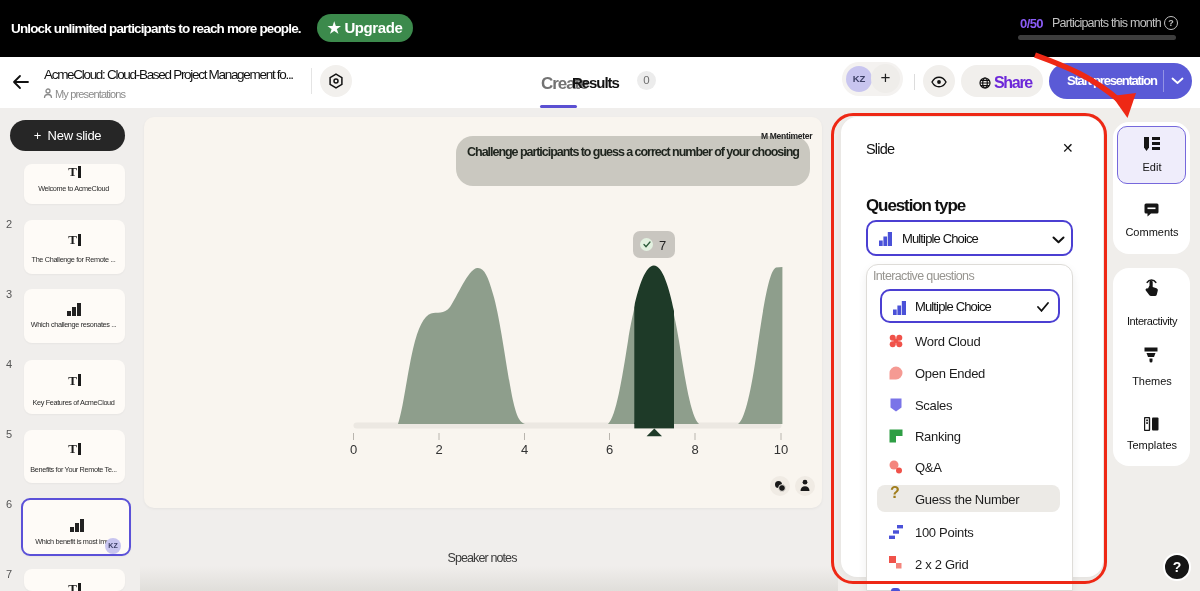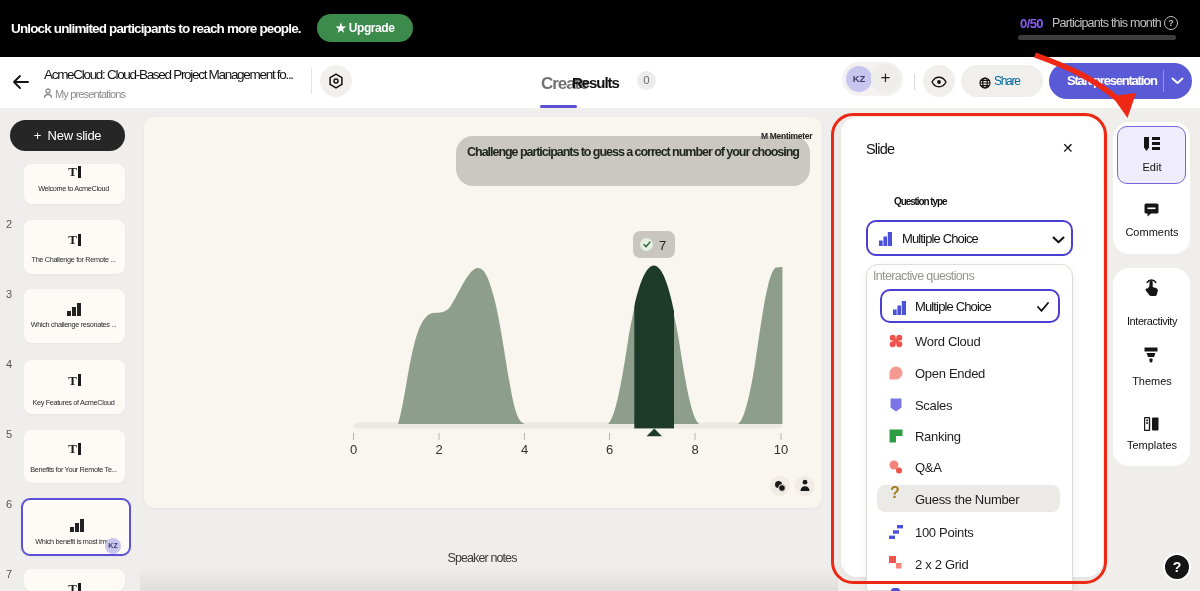--- a/index.html
+++ b/index.html
@@ -2,42 +2,42 @@
 <html><head>
 <meta charset="utf-8">
 <style>
 *{margin:0;padding:0;box-sizing:border-box;}
 html,body{width:1200px;height:591px;overflow:hidden;}
 body{font-family:"Liberation Sans",sans-serif;position:relative;background:#f0eeec;}
 .abs{position:absolute;}
 
 #topbar{left:0;top:0;width:1200px;height:57px;background:#000;}
 #topmsg{left:11px;top:21px;color:#fff;font-size:13.5px;font-weight:700;letter-spacing:-0.85px;}
-#upgrade{left:317px;top:14px;width:96px;height:28px;background:#3c8a4c;border-radius:14px;color:#fff;font-size:12px;font-weight:700;text-align:center;line-height:28px;letter-spacing:-0.4px;}
+#upgrade{left:317px;top:14px;width:96px;height:28px;background:#3c8a4c;border-radius:14px;color:#fff;font-size:15px;font-weight:700;text-align:center;line-height:28px;letter-spacing:-0.4px;}
 #quota1{left:1020px;top:16px;color:#8b5cf6;font-size:13px;font-weight:700;letter-spacing:-0.6px;}
 #quota2{left:1052px;top:16px;color:#c2c2c2;font-size:12.5px;letter-spacing:-0.76px;white-space:nowrap;}
 #quota3{left:1164px;top:16px;width:14px;height:14px;border:1.3px solid #c2c2c2;border-radius:50%;text-align:center;line-height:12px;font-size:9px;color:#c2c2c2;font-weight:700;}
 #qbar{left:1018px;top:35px;width:158px;height:5px;border-radius:3px;background:#3d3d3d;}
 
 #header{left:0;top:57px;width:1200px;height:51px;background:#fff;}
 #title{left:44px;top:67px;font-size:13.5px;font-weight:400;color:#111;letter-spacing:-1.3px;}
 #subtitle{left:55px;top:88px;font-size:11px;color:#8b8b8b;letter-spacing:-0.85px;}
 #hdiv1{left:311px;top:68px;width:1px;height:26px;background:#e4e4e4;}
 #gearc{left:320px;top:65px;width:32px;height:32px;border-radius:50%;background:#f2f0ed;}
 #tab-create{left:541px;top:74px;font-size:17px;font-weight:700;color:#737373;letter-spacing:-1.05px;}
 #tab-underline{left:540px;top:105px;width:37px;height:3px;background:#5b50d2;border-radius:2px;}
 #tab-results{left:572px;top:74px;font-size:15px;font-weight:700;color:#111;letter-spacing:-1.05px;}
 #badge0{left:637px;top:71px;width:19px;height:19px;border-radius:50%;background:#ececec;color:#6e6e6e;font-size:11.5px;text-align:center;line-height:19px;}
 #avgroup{left:842px;top:62px;width:61px;height:34px;border-radius:17px;background:#f4f2f0;}
 #kz{left:846px;top:66px;width:26px;height:26px;border-radius:50%;background:#c8c5ef;color:#3c3f66;font-size:9.5px;font-weight:700;text-align:center;line-height:26px;letter-spacing:-0.2px;}
 #plusc{left:871px;top:64px;width:29px;height:29px;border-radius:50%;background:#efedea;color:#222;font-size:17px;font-weight:400;text-align:center;line-height:27px;}
 #hdiv2{left:914px;top:74px;width:1px;height:16px;background:#dcdcdc;}
 #eyec{left:923px;top:65px;width:32px;height:32px;border-radius:50%;background:#f1efec;}
 #share{left:961px;top:65px;width:82px;height:32px;border-radius:16px;background:#f1efec;}
-#share .t{position:absolute;left:33px;top:9px;color:#0369a1;font-size:12px;font-weight:400;letter-spacing:-1.3px;}
+#share .t{position:absolute;left:33px;top:9px;color:#6d28d9;font-size:16px;font-weight:700;letter-spacing:-1.3px;}
 #startbtn{left:1049px;top:63px;width:143px;height:36px;border-radius:18px;background:#5a5ad6;}
 #startbtn .lbl{left:18px;top:10px;font-size:13px;font-weight:700;color:#fff;letter-spacing:-1.2px;}
 #startbtn .sep{left:114px;top:7px;width:1px;height:22px;background:rgba(255,255,255,0.35);}
 
 #sidebar{left:0;top:108px;width:140px;height:483px;background:#f0eeec;}
 #newslide{left:10px;top:120px;width:115px;height:31px;border-radius:16px;background:#262626;color:#fff;font-size:13px;font-weight:400;text-align:center;line-height:31px;letter-spacing:-0.3px;}
 .thumb{left:24px;width:101px;background:#fefbf7;border-radius:8px;box-shadow:0 1px 2px rgba(0,0,0,0.04);}
 .thumb .ti{position:absolute;left:0;width:100%;text-align:center;font-family:"Liberation Serif",serif;font-weight:700;color:#1a1a1a;font-size:13px;}
 .thumb .ti i{display:inline-block;width:2.2px;height:12px;background:#1a1a1a;margin-left:1.5px;margin-bottom:-1.5px;}
 .thumb .cap{position:absolute;left:2px;width:95px;text-align:center;font-size:7.3px;color:#2a2a2a;white-space:nowrap;overflow:hidden;letter-spacing:-0.35px;}
@@ -51,21 +51,21 @@
 #tooltip{left:633px;top:231px;width:42px;height:27px;background:#c9c6c0;border-radius:7px;}
 #tooltip .circ{position:absolute;left:7px;top:7px;width:13px;height:13px;border-radius:50%;background:#e3f1e0;}
 #tooltip .num{position:absolute;left:26px;top:7px;font-size:13px;color:#222;}
 #spknotes{left:432px;top:551px;width:100px;text-align:center;font-size:12.5px;color:#3a3a3a;letter-spacing:-0.89px;}
 #botshadow{left:140px;top:566px;width:700px;height:25px;background:linear-gradient(#f0eeec,#e0deda);}
 
 #rightbg{left:838px;top:108px;width:362px;height:483px;background:#f0eeeb;}
 #panel{left:841px;top:117px;width:262px;height:460px;background:#fff;border-radius:16px;box-shadow:0 2px 8px rgba(0,0,0,0.06);}
 #panel-title{left:866px;top:141px;font-size:14.5px;font-weight:400;color:#111;letter-spacing:-0.8px;}
 #panel-x{left:1062px;top:140px;font-size:14px;color:#111;}
-#qtype{left:866px;top:196px;font-size:10px;font-weight:700;color:#111;letter-spacing:-1.1px;margin-left:28px;}
+#qtype{left:866px;top:196px;font-size:17px;font-weight:700;color:#111;letter-spacing:-1.1px;}
 #ddbtn{left:866px;top:220px;width:207px;height:36px;border:2px solid #4b3fd2;border-radius:10px;background:#fff;}
 #ddbtn .txt{position:absolute;left:34px;top:9px;font-size:13px;color:#111;letter-spacing:-0.86px;}
 #ddpanel{left:866px;top:264px;width:207px;height:327px;border:1px solid #dedcd8;border-top-left-radius:12px;border-top-right-radius:12px;background:#fff;box-shadow:0 4px 10px rgba(0,0,0,0.07);}
 #iq{left:873px;top:269px;font-size:12.5px;color:#979590;letter-spacing:-0.65px;}
 #mcsel{left:880px;top:289px;width:180px;height:34px;border:2px solid #4b3fd2;border-radius:10px;background:#fff;}
 .qitem{left:915px;font-size:13px;color:#1d1d1d;letter-spacing:-0.3px;white-space:nowrap;}
 #guessrow{left:877px;top:485px;width:183px;height:27px;background:#eceae6;border-radius:8px;}
 
 #card1{left:1113px;top:122px;width:77px;height:132px;background:#fff;border-radius:16px;}
 #editbox{left:1117px;top:126px;width:69px;height:58px;background:#efedfb;border:1.5px solid #7668dc;border-radius:10px;}

